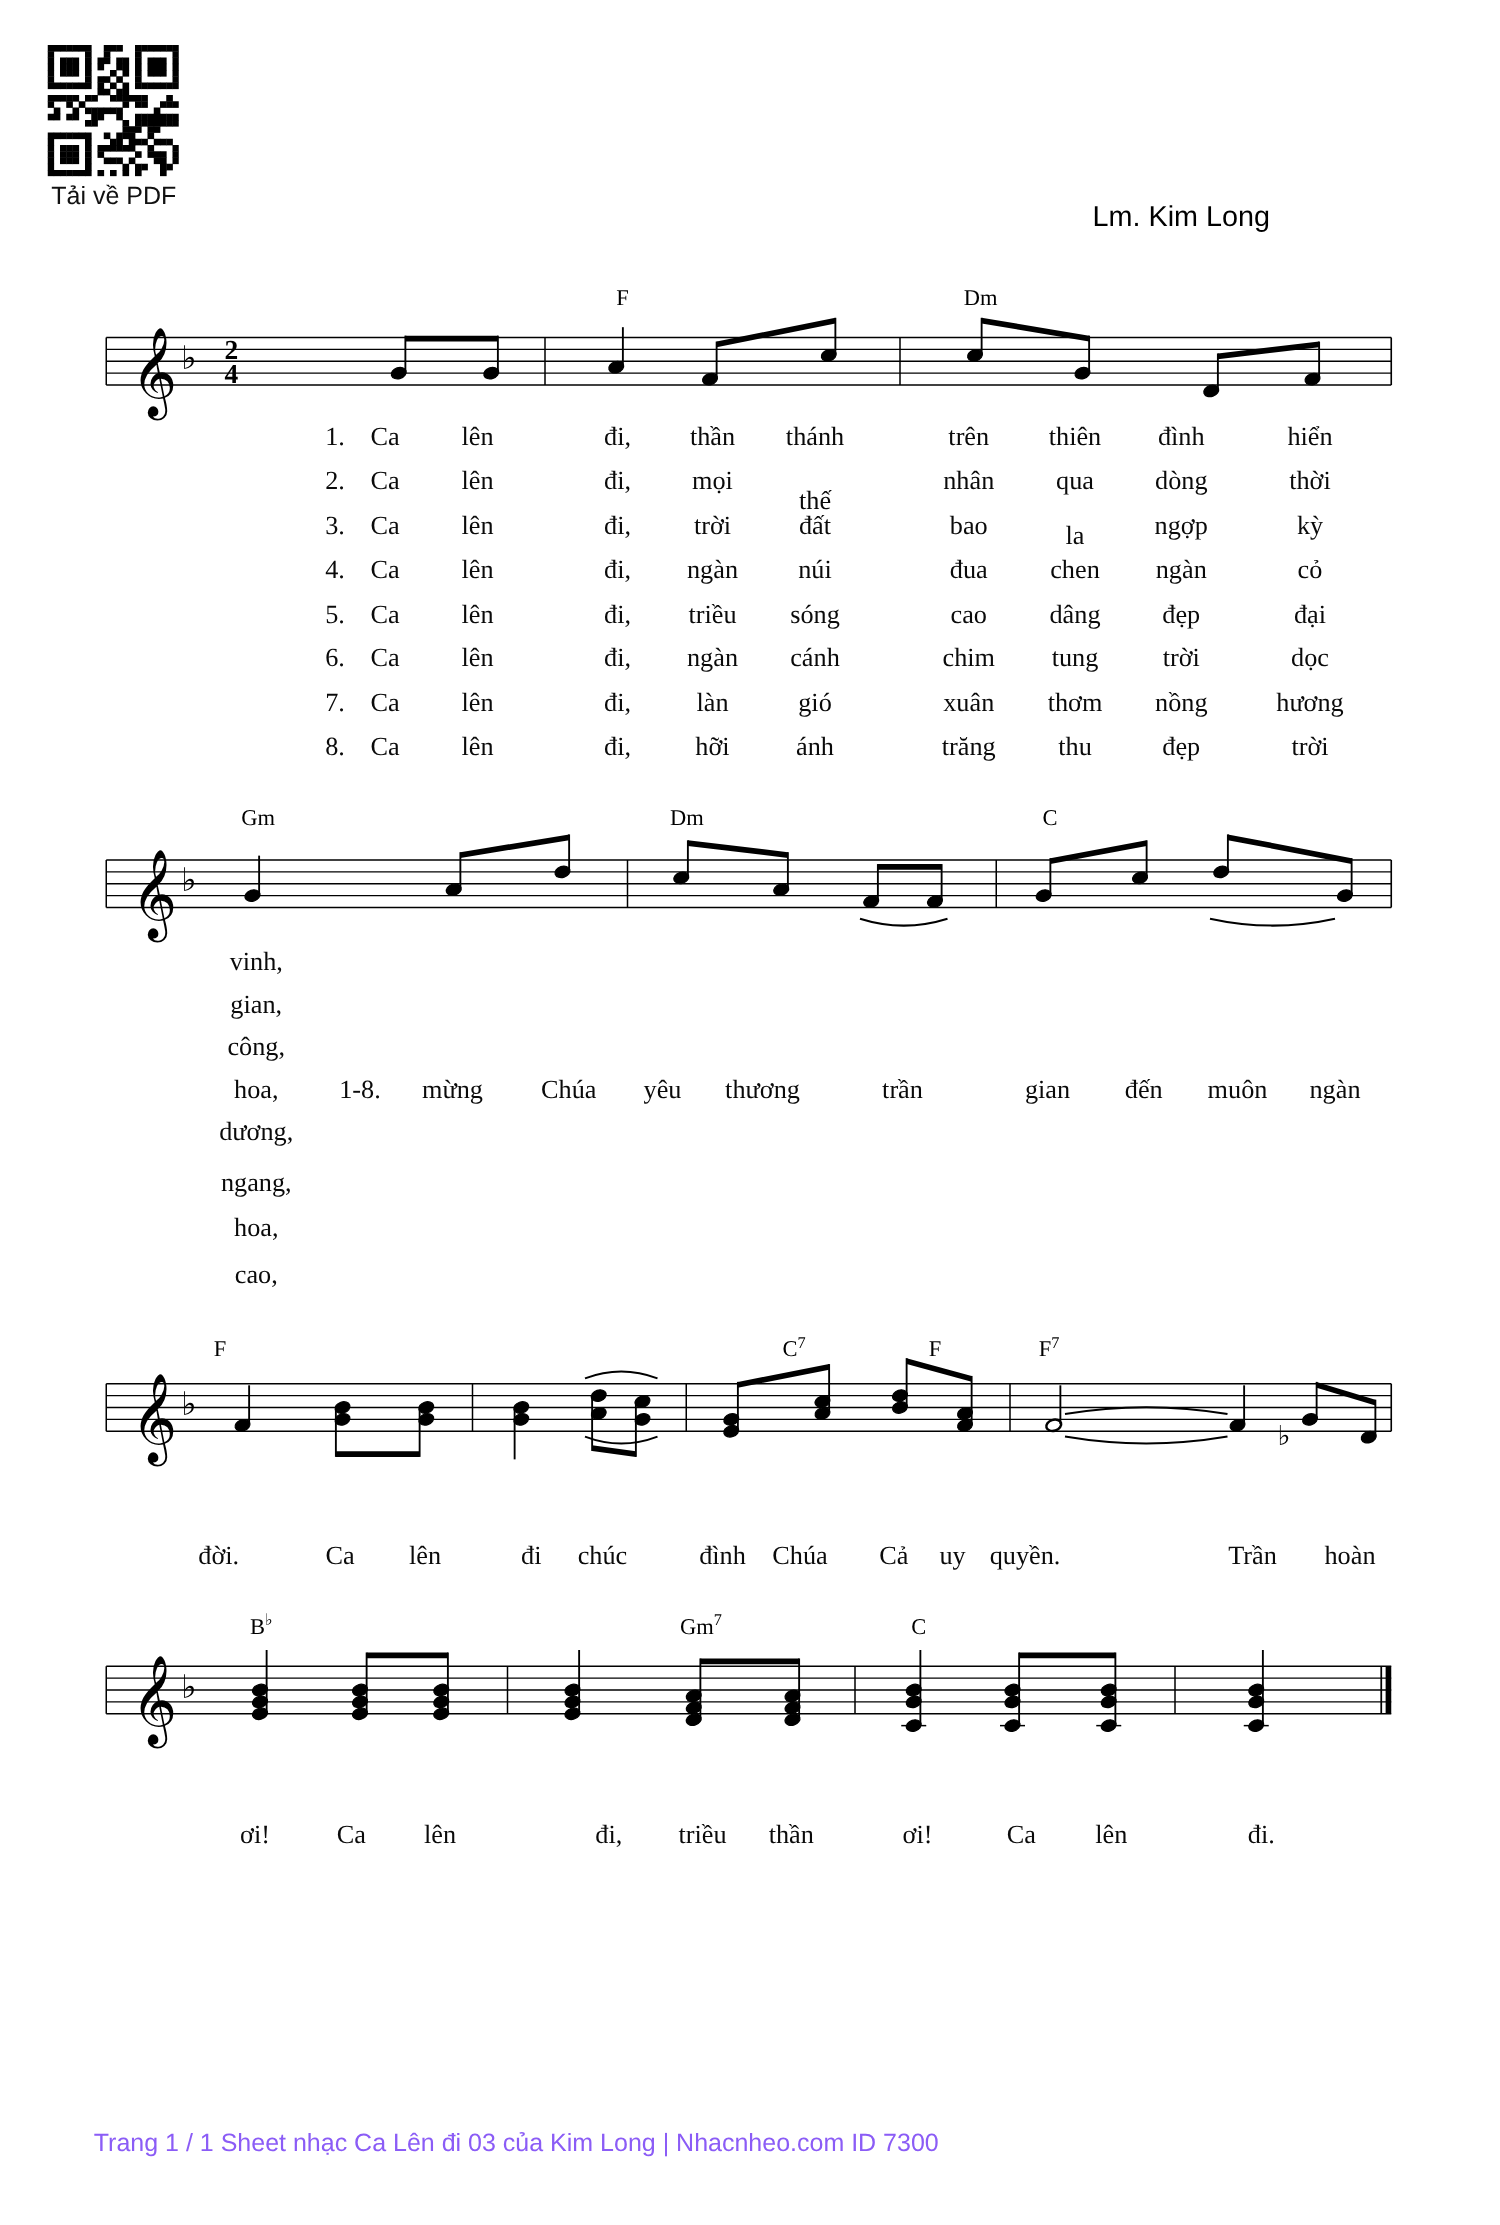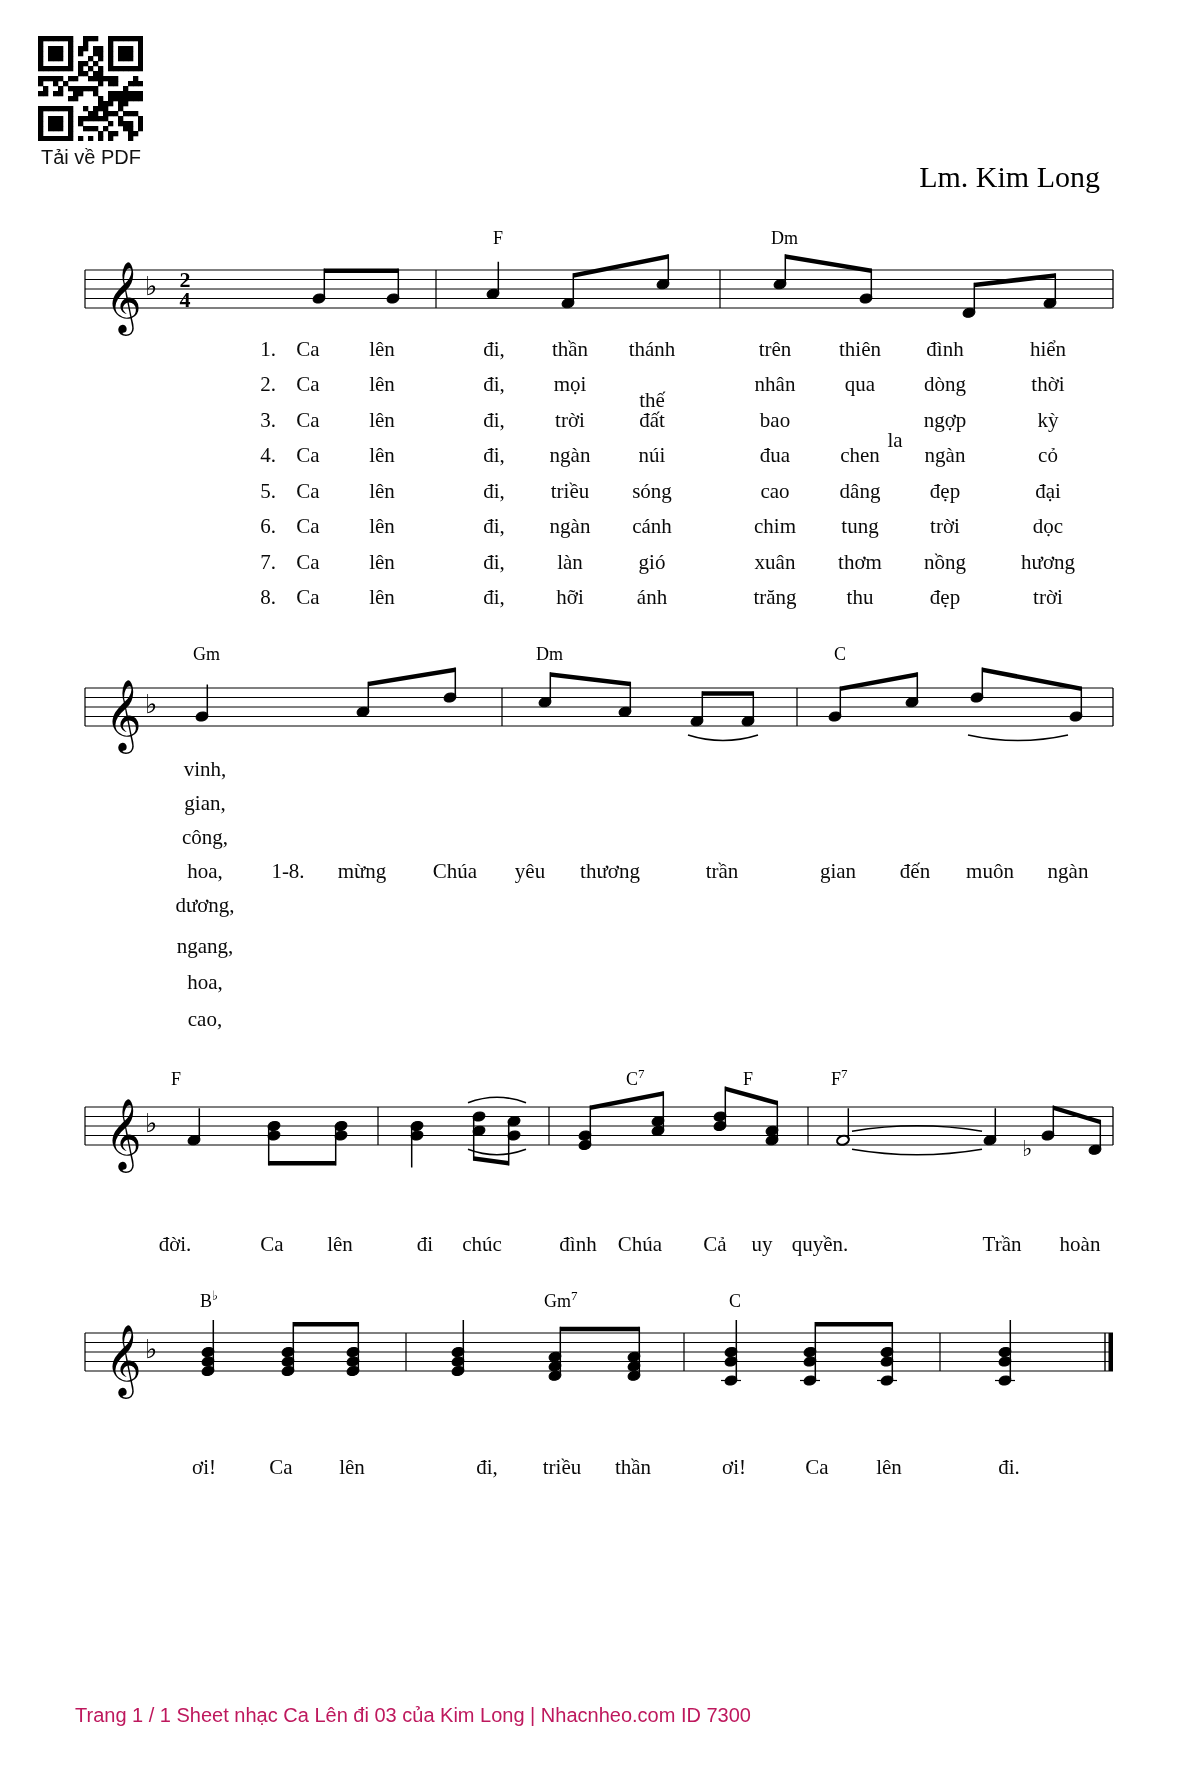--- a/index.html
+++ b/index.html
@@ -1,24 +1,24 @@
 <!DOCTYPE html>
 <html><head>
 <meta charset="utf-8">
 <style>
   html,body{margin:0;padding:0;background:#e8e8e8;}
   .page{position:relative;width:1200px;height:1780px;background:#ffffff;margin:0 auto;
         font-family:"Liberation Serif",serif;color:#000;overflow:hidden;}
   .abs{position:absolute;}
   .page-title{font-weight:bold;font-size:60px;letter-spacing:1px;font-family:"Liberation Serif",serif;}
-  .composer{font-family:Liberation Serif, serif;font-size:30px;text-align:right;}
+  .composer{font-family:Liberation Sans, sans-serif;font-size:23px;text-align:center;}
   .qr-label{font-family:"Liberation Sans",sans-serif;font-size:20px;text-align:center;color:#111;}
   .lyric-word{position:absolute;transform:translateX(-50%);white-space:nowrap;
               font-size:21px;color:#0a0a0a;}
-  .footer-text{font-family:"Liberation Sans",sans-serif;font-size:20px;color:#be185d;white-space:nowrap;}
+  .footer-text{font-family:"Liberation Sans",sans-serif;font-size:20px;color:#8b5cf6;white-space:nowrap;}
   svg text{user-select:none;}
 </style>
 </head>
 <body>
 
 <div class="page">
 
   <svg id="qr" class="abs" style="left:38px;top:36px;" width="105" height="105" viewBox="0 0 105 105">
       <rect x="0" y="0" width="5.3" height="5.3" fill="#000"></rect>
       <rect x="5" y="0" width="5.3" height="5.3" fill="#000"></rect>
@@ -482,21 +482,21 @@
       <span class="lyric-word" style="left: 860px; top: 372px;">qua</span>
       <span class="lyric-word" style="left: 945px; top: 372px;">dòng</span>
       <span class="lyric-word" style="left: 1048px; top: 372px;">thời</span>
       <span class="lyric-word" style="left: 268px; top: 408px;">3.</span>
       <span class="lyric-word" style="left: 308px; top: 408px;">Ca</span>
       <span class="lyric-word" style="left: 382px; top: 408px;">lên</span>
       <span class="lyric-word" style="left: 494px; top: 408px;">đi,</span>
       <span class="lyric-word" style="left: 570px; top: 408px;">trời</span>
       <span class="lyric-word" style="left: 652px; top: 408px;">đất</span>
       <span class="lyric-word" style="left: 775px; top: 408px;">bao</span>
-      <span class="lyric-word" style="left: 860px; top: 428px; margin-left: 35px;">la</span>
+      <span class="lyric-word" style="left: 860px; top: 416px;">la</span>
       <span class="lyric-word" style="left: 945px; top: 408px;">ngợp</span>
       <span class="lyric-word" style="left: 1048px; top: 408px;">kỳ</span>
       <span class="lyric-word" style="left: 268px; top: 443px;">4.</span>
       <span class="lyric-word" style="left: 308px; top: 443px;">Ca</span>
       <span class="lyric-word" style="left: 382px; top: 443px;">lên</span>
       <span class="lyric-word" style="left: 494px; top: 443px;">đi,</span>
       <span class="lyric-word" style="left: 570px; top: 443px;">ngàn</span>
       <span class="lyric-word" style="left: 652px; top: 443px;">núi</span>
       <span class="lyric-word" style="left: 775px; top: 443px;">đua</span>
       <span class="lyric-word" style="left: 860px; top: 443px;">chen</span>

